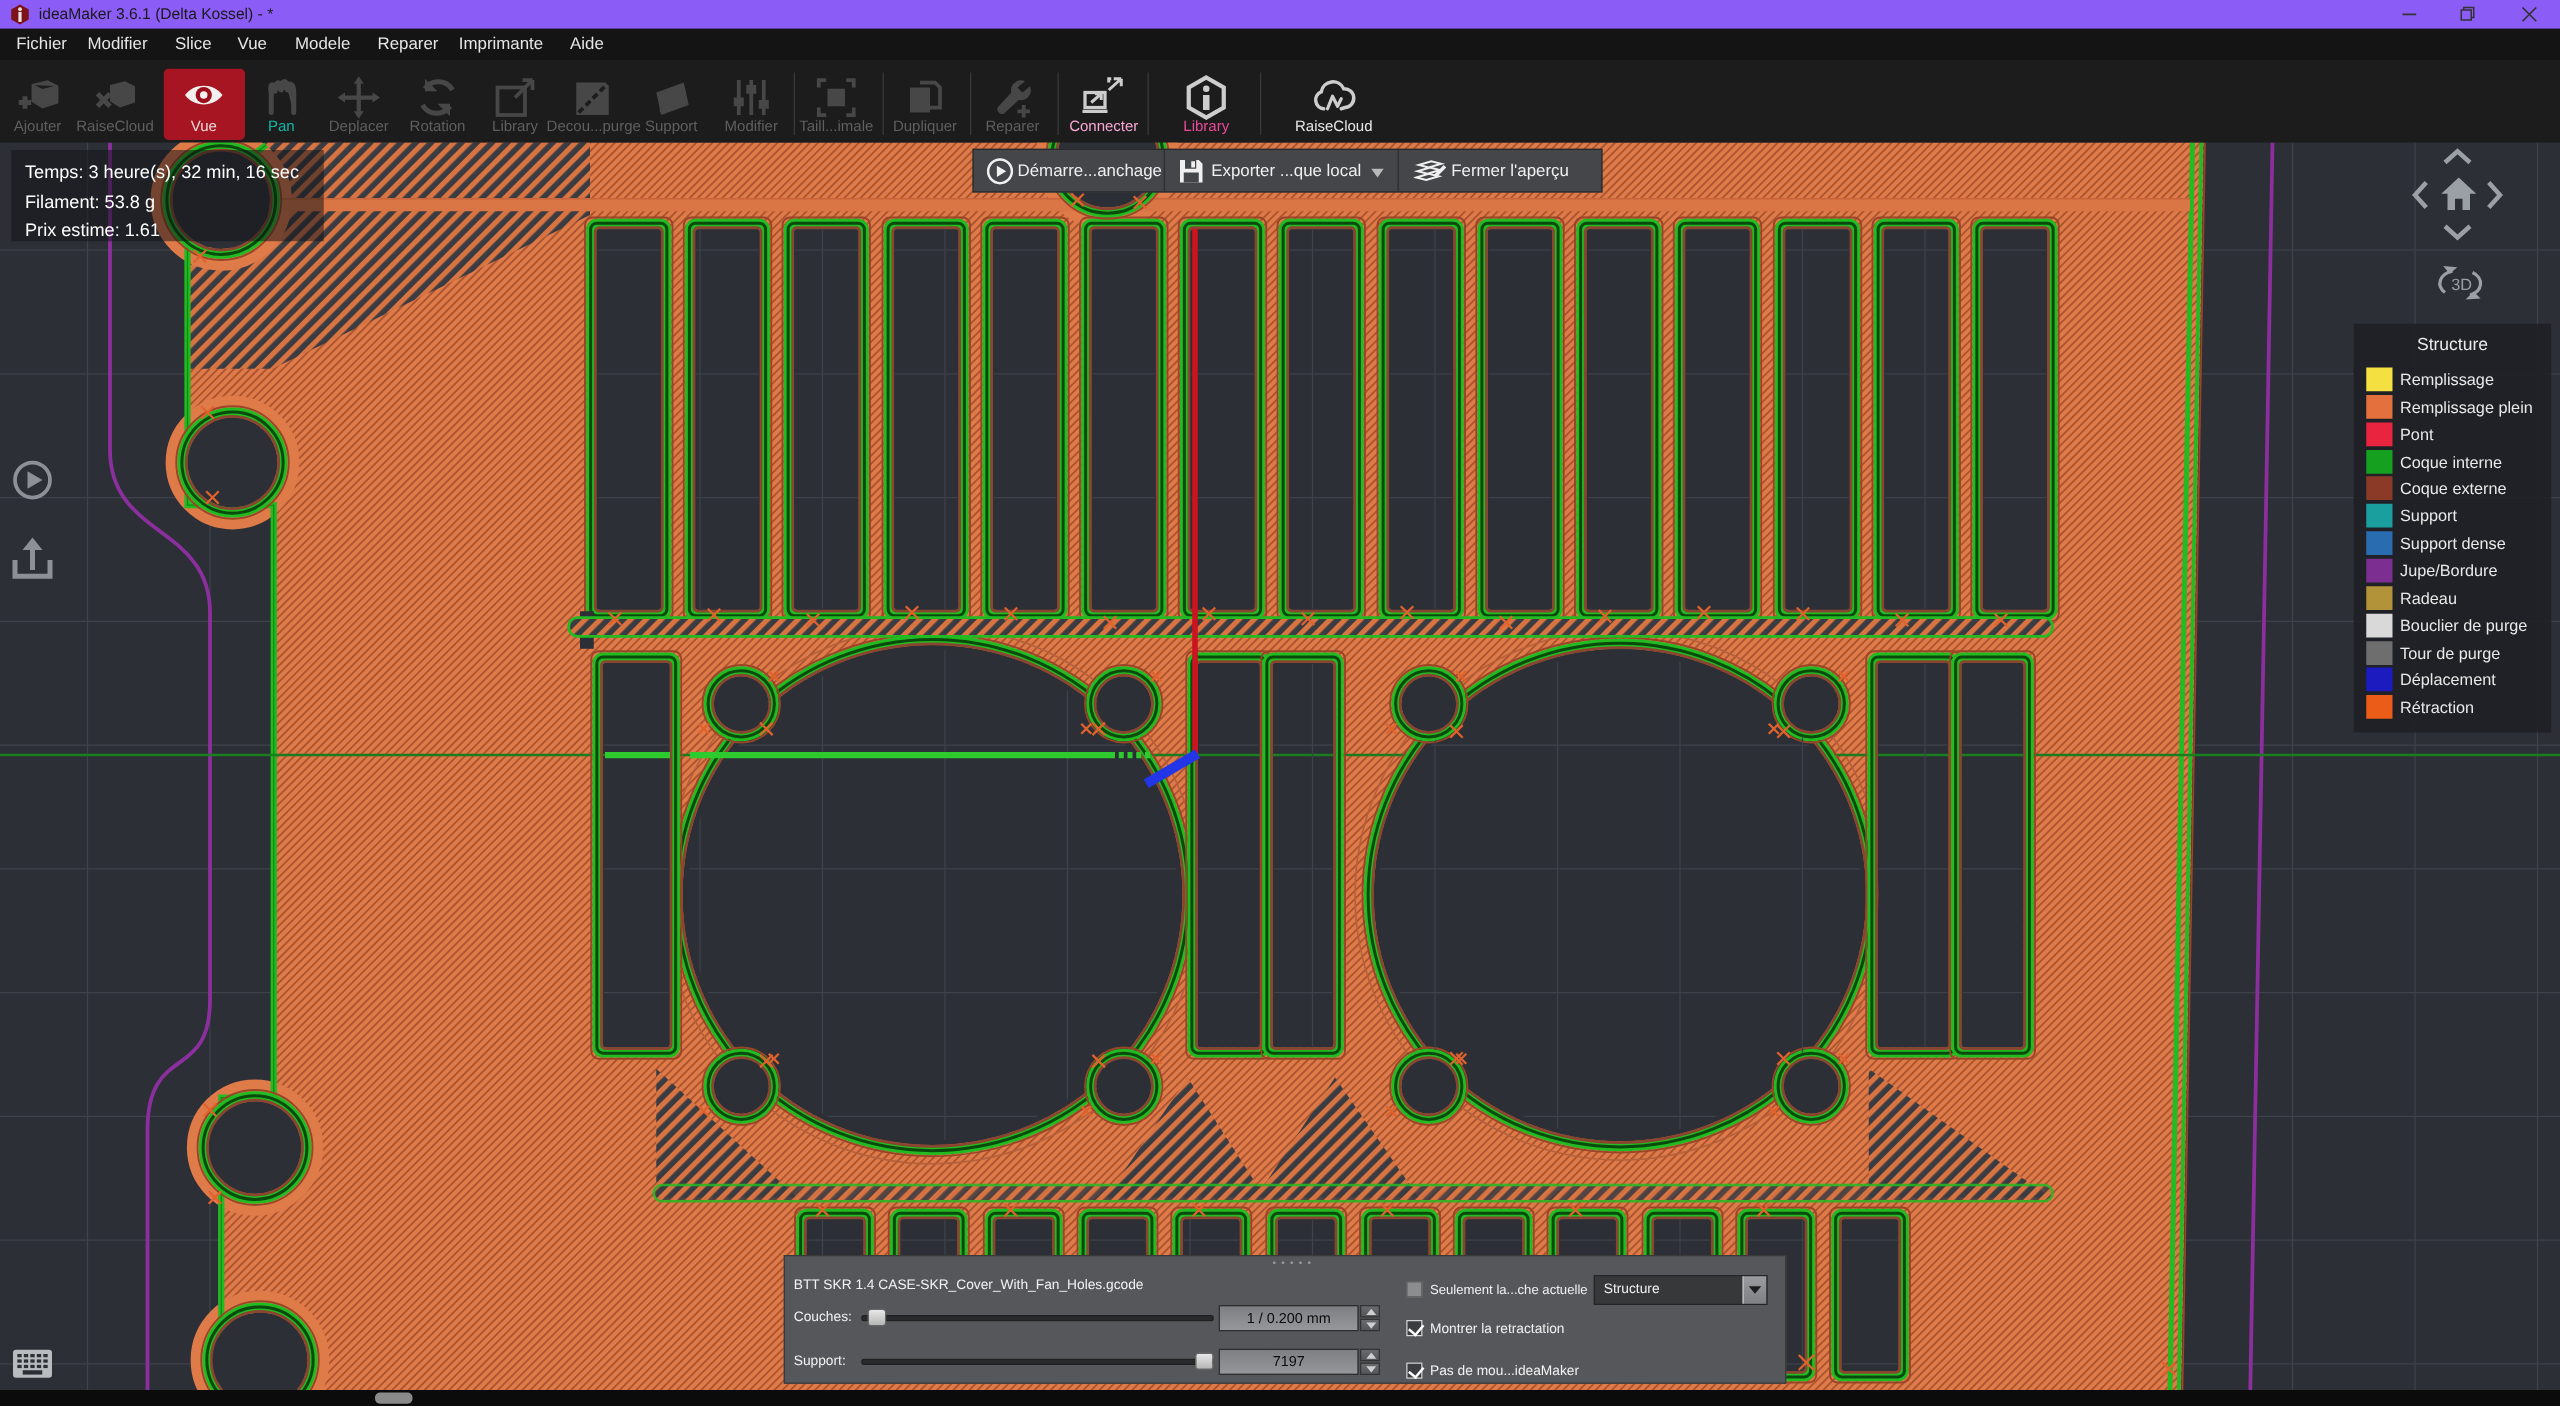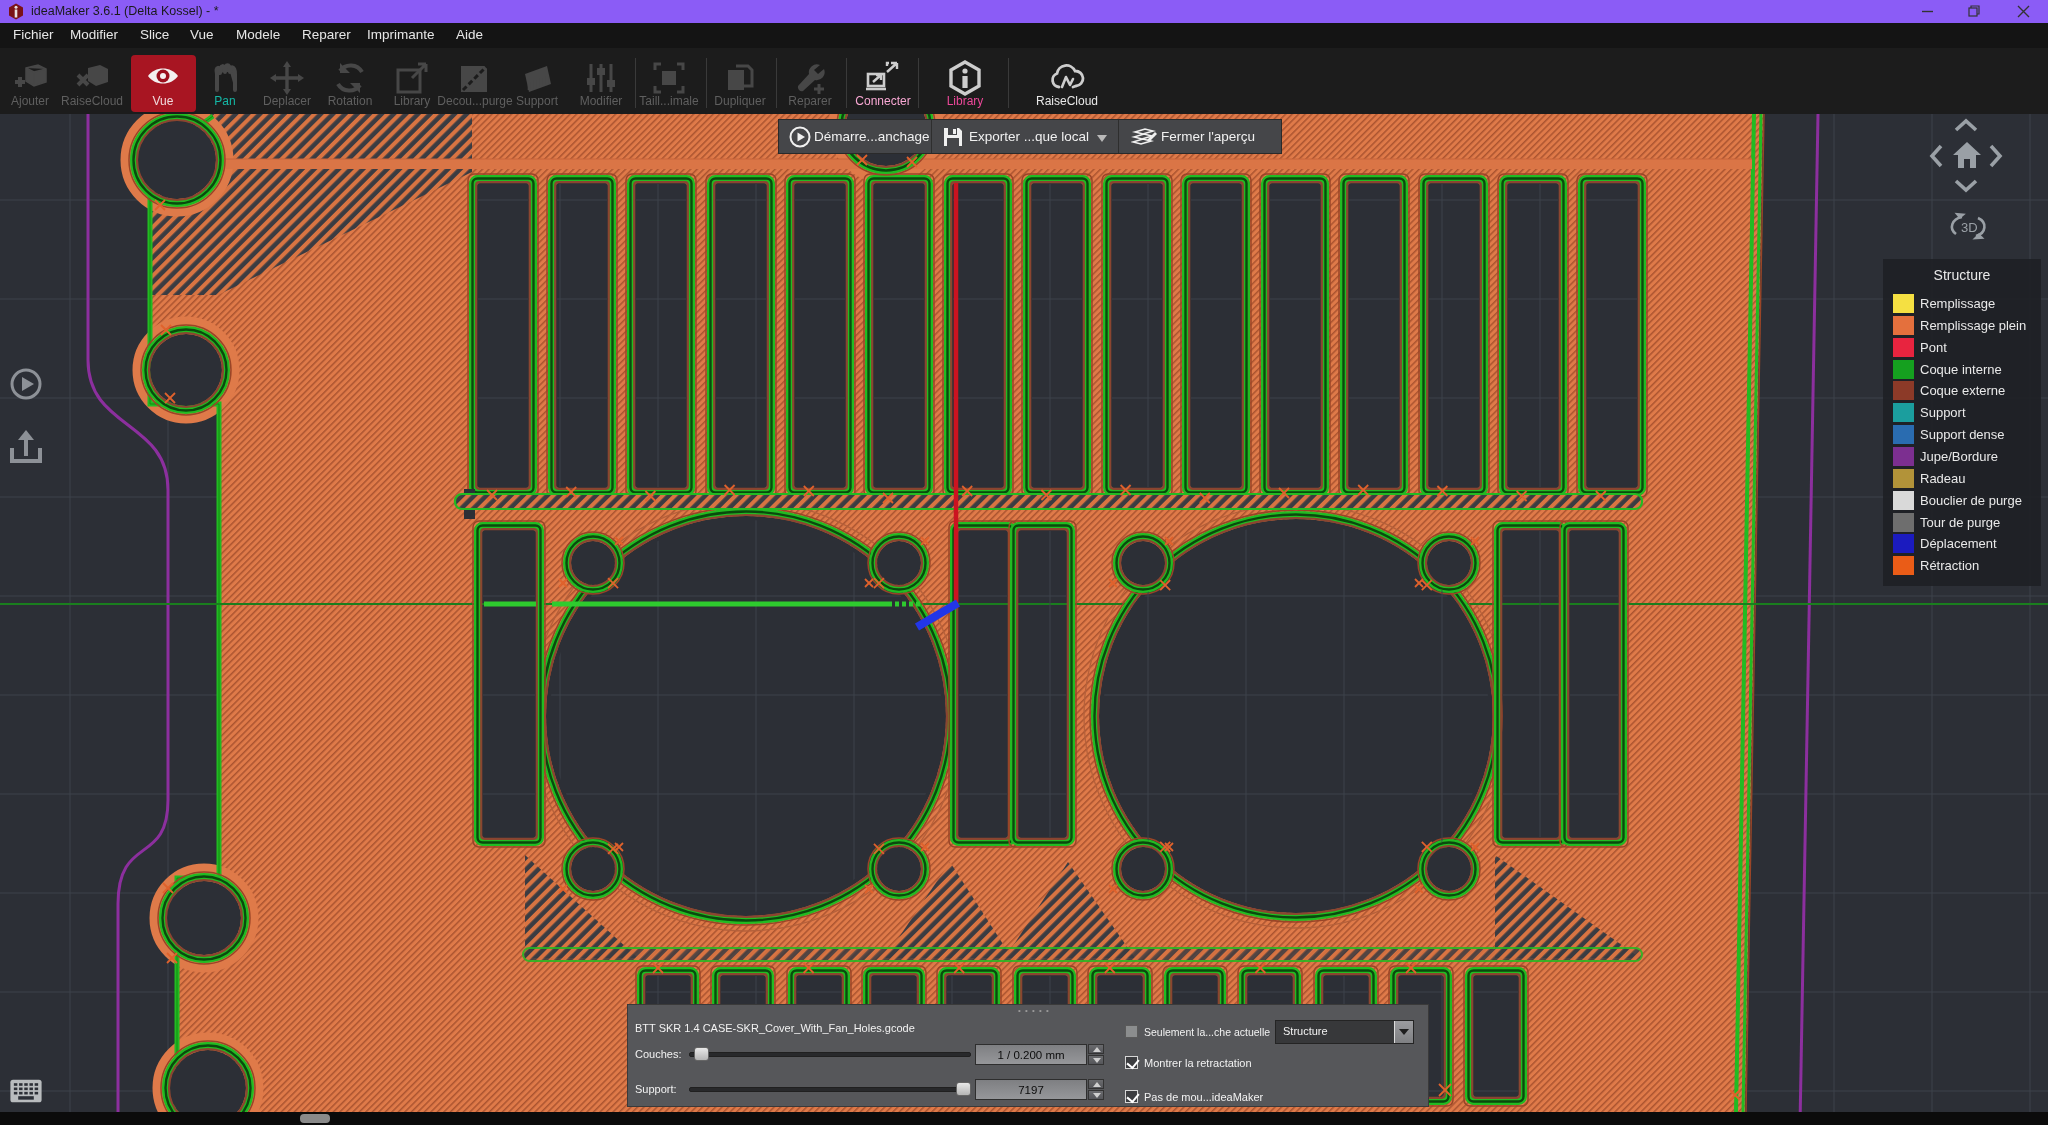--- a/index.html
+++ b/index.html
@@ -538,20 +538,21 @@
         <line x1="857" y1="165" x2="867" y2="155"></line>
         <line x1="907" y1="157" x2="917" y2="167"></line>
         <line x1="907" y1="167" x2="917" y2="157"></line>
         <line x1="1439" y1="1084" x2="1451" y2="1096"></line>
         <line x1="1439" y1="1096" x2="1451" y2="1084"></line>
         <line x1="1730" y1="1090" x2="1740" y2="1100"></line>
         <line x1="1730" y1="1100" x2="1740" y2="1090"></line>
       </g>
 </svg>
 
+<div id="infobox">Temps: 3 heure(s), 32 min, 16 sec<br>Filament: 53.8 g<br>Prix estime: 1.61</div>
 
 <div id="topbtns">
  <div class="sep" style="left:152px"></div>
       <div class="sep" style="left:339px"></div>
  <svg width="22" height="22" style="position:absolute;left:10px;top:6px" viewBox="0 0 22 22">
    <circle cx="11" cy="11" r="9.5" fill="none" stroke="#f0f0f0" stroke-width="2"></circle>
    <path d="M8.5,6.5 L16,11 L8.5,15.5 Z" fill="#f0f0f0"></path>
       </svg>
  <span class="bp" style="left:35px;top:9px">Démarre...anchage</span>
  <svg width="22" height="22" style="position:absolute;left:163px;top:6px" viewBox="0 0 22 22">

